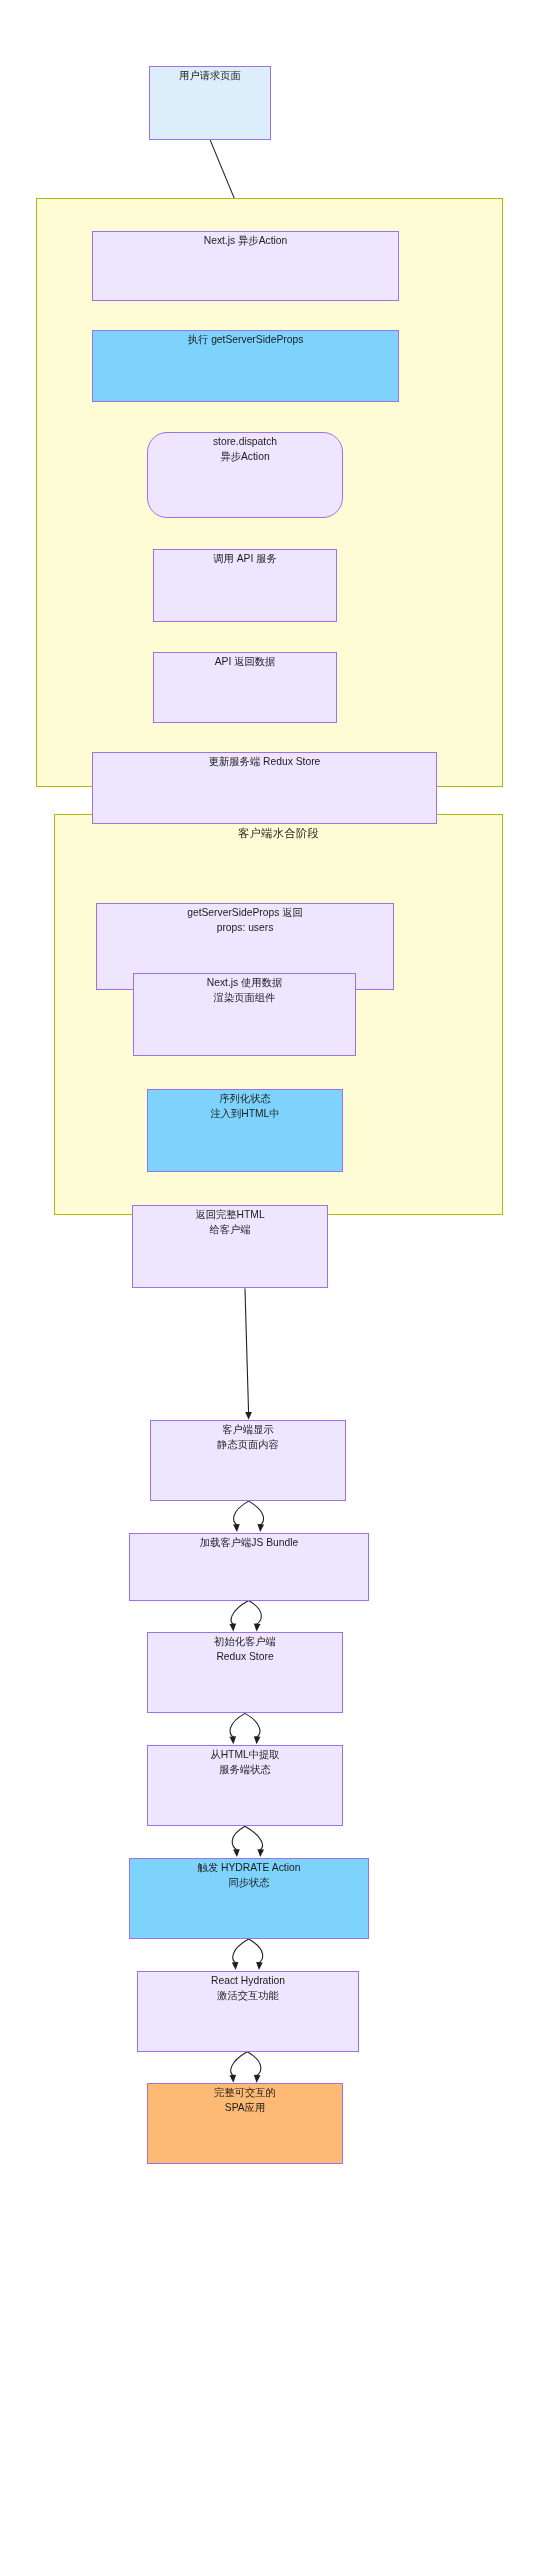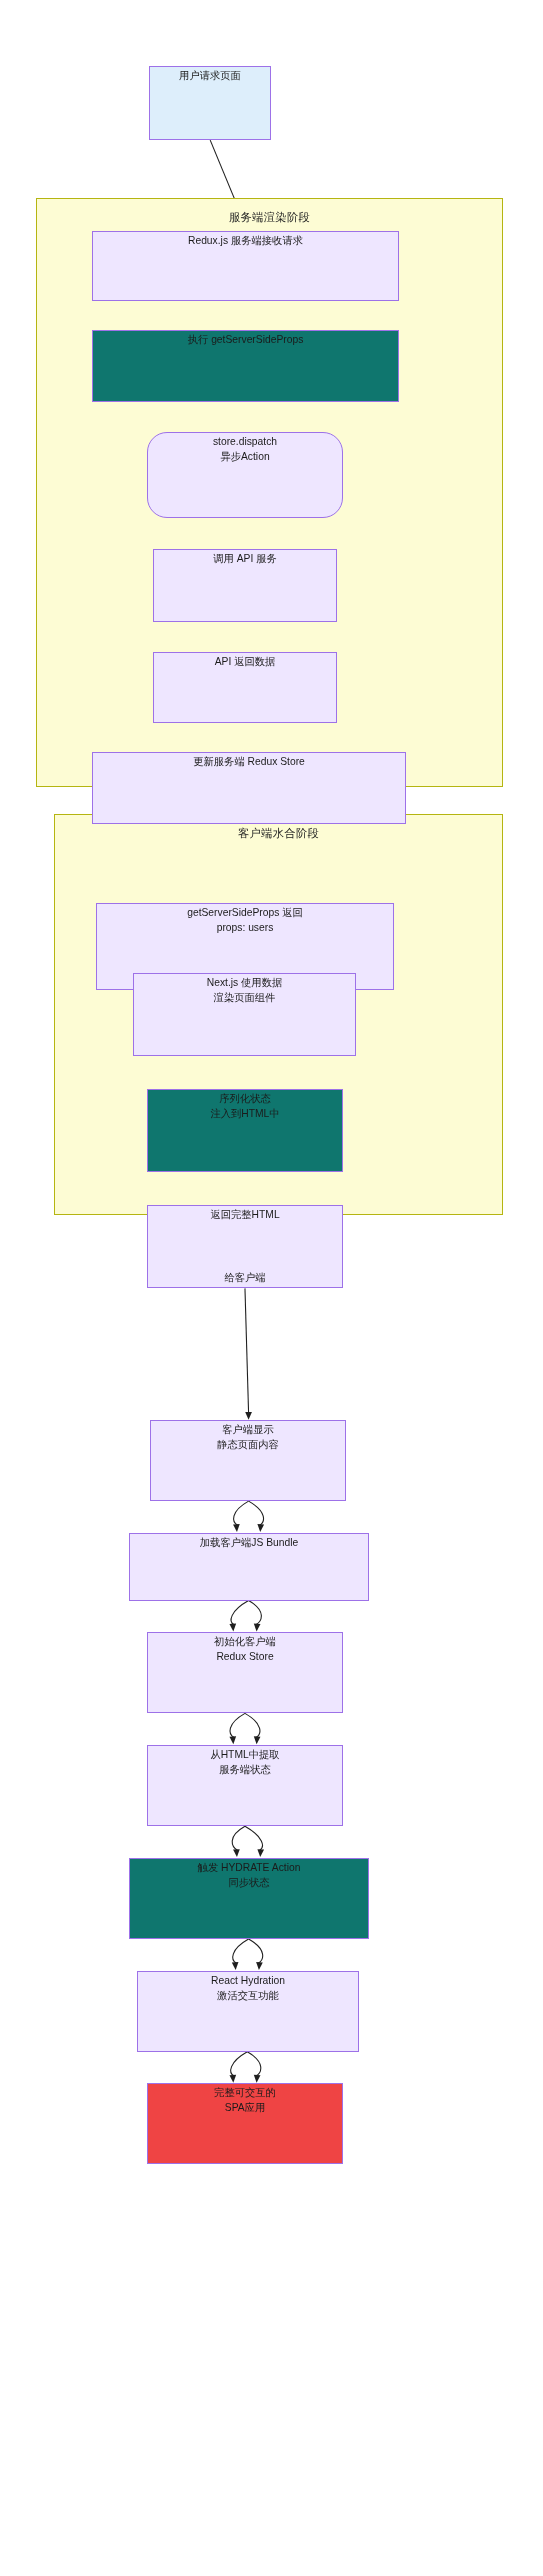--- a/index.html
+++ b/index.html
@@ -42,22 +42,22 @@
     justify-content:flex-start;
     text-align:center;
     font-size:10.3px;
     line-height:1.45;
     color:#1b1b1b;
     padding:2.1px 4.1px;
   }
   .node .ln{display:block;white-space:nowrap;}
   .n-default{background:#eee6ff;}
   .n-start{background:#ddeefb;}
-  .n-accent{background:#0f766e;}
-  .n-final{background:#ef4444;}
+  .n-accent{background:#7dd3fc;}
+  .n-final{background:#fdba74;}
 
   
   #edges{
     position:absolute;
     left:0;top:0;
     width:543px;height:3452px;
     pointer-events:none;
   }
   #edges path{
     fill:none;
@@ -132,61 +132,60 @@
       <polygon points="457.42,3824 449.91065443546165,3809.478990076708 462.88029572730613,3808.591068480574"></polygon>
       <path d="M 482.5 3764 C 518.2 3784.13, 512.64 3804.87, 501.08 3811"></path>
       <polygon points="502.58,3824 497.11970427269387,3808.591068480574 510.08934556453835,3809.478990076708"></polygon>
       <path d="M 480 3983 C 444.3 4003.13, 442.86 4023.87, 454.42 4030"></path>
       <polygon points="452.92,4043 445.41065443546165,4028.478990076708 458.38029572730613,4027.591068480574"></polygon>
       <path d="M 480 3983 C 515.7 4003.13, 508.14 4023.87, 496.58 4030"></path>
       <polygon points="498.08,4043 492.61970427269387,4027.591068480574 505.58934556453835,4028.478990076708"></polygon>
     </svg>
 
   <div class="subgraph" id="sg-server" style="left: 36px; top: 198px; width: 467px; height: 589px;"></div>
-  <div class="subgraph-title" id="sg-server-title" style="top: 210px; left: 36px; width: 467px;">服务端渲染阶段</div>
 
   <div class="subgraph" id="sg-client" style="left: 54px; top: 814px; width: 449px; height: 401px;"></div>
   <div class="subgraph-title" id="sg-client-title" style="top: 826px; left: 54px; width: 449px;">客户端水合阶段</div>
 
   <div id="node-layer">
       <div class="node n-start" style="left: 149px; top: 66px; width: 122px; height: 74px;">
         <span class="ln">用户请求页面</span>
       </div>
       <div class="node n-default" style="left: 92px; top: 231px; width: 307px; height: 70px;">
-        <span class="ln">Redux.js 服务端接收请求</span>
+        <span class="ln">Next.js 异步Action</span>
       </div>
       <div class="node n-accent" style="left: 92px; top: 330px; width: 307px; height: 72px;">
         <span class="ln">执行 getServerSideProps</span>
       </div>
       <div class="node n-default" style="left: 147px; top: 432px; width: 196px; height: 86px; border-radius: 20px;">
         <span class="ln">store.dispatch</span>
         <span class="ln">异步Action</span>
       </div>
       <div class="node n-default" style="left: 153px; top: 549px; width: 184px; height: 73px;">
         <span class="ln">调用 API 服务</span>
       </div>
       <div class="node n-default" style="left: 153px; top: 652px; width: 184px; height: 71px;">
         <span class="ln">API 返回数据</span>
       </div>
-      <div class="node n-default" style="left: 92px; top: 752px; width: 314px; height: 72px;">
+      <div class="node n-default" style="left: 92px; top: 752px; width: 345px; height: 72px;">
         <span class="ln">更新服务端 Redux Store</span>
       </div>
       <div class="node n-default" style="left: 96px; top: 855px; width: 298px; height: 87px; margin-top: 48px;">
         <span class="ln">getServerSideProps 返回</span>
         <span class="ln">props: users</span>
       </div>
       <div class="node n-default" style="left: 133px; top: 973px; width: 223px; height: 83px;">
         <span class="ln">Next.js 使用数据</span>
         <span class="ln">渲染页面组件</span>
       </div>
       <div class="node n-accent" style="left: 147px; top: 1089px; width: 196px; height: 83px;">
         <span class="ln">序列化状态</span>
         <span class="ln">注入到HTML中</span>
       </div>
-      <div class="node n-default" style="left: 147px; top: 1205px; width: 196px; height: 83px; gap: 48px;">
+      <div class="node n-default" style="left: 132px; top: 1205px; width: 196px; height: 83px;">
         <span class="ln">返回完整HTML</span>
         <span class="ln">给客户端</span>
       </div>
       <div class="node n-default" style="left: 150px; top: 1420px; width: 196px; height: 81px;">
         <span class="ln">客户端显示</span>
         <span class="ln">静态页面内容</span>
       </div>
       <div class="node n-default" style="left: 129px; top: 1533px; width: 240px; height: 68px;">
         <span class="ln">加载客户端JS Bundle</span>
       </div>

